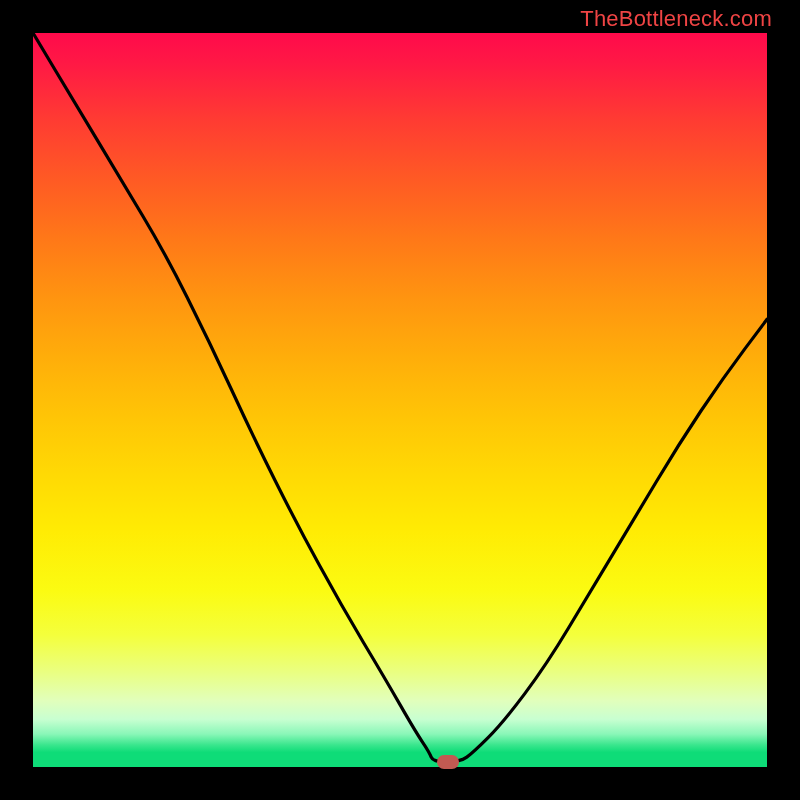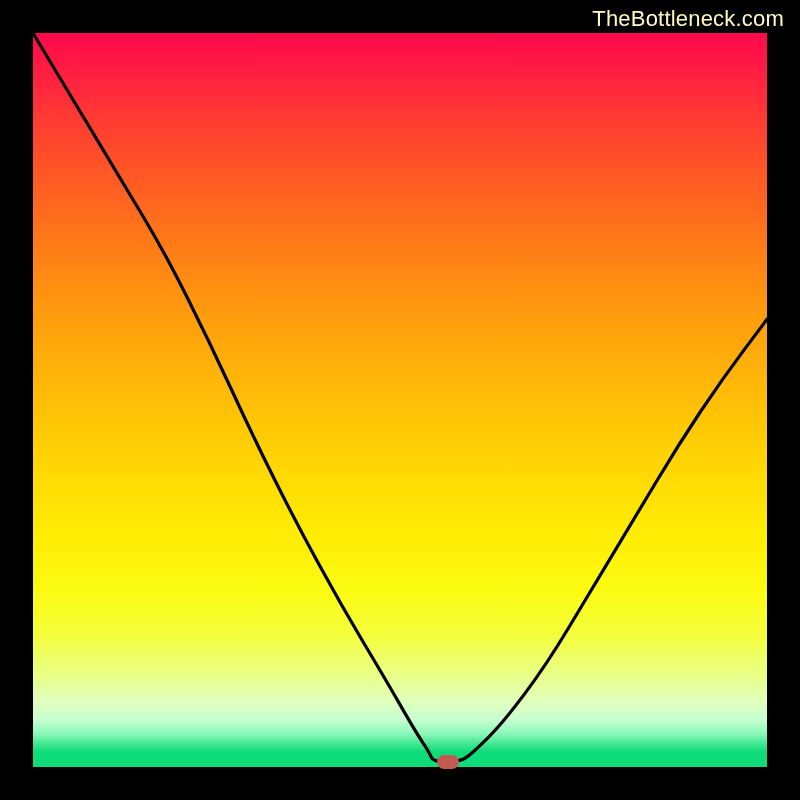--- a/index.html
+++ b/index.html
@@ -56,24 +56,24 @@
     position: absolute;
     width: 22px;
     height: 14px;
     background: #c25a52;
     border-radius: 7px;
     transform: translate(-50%, -50%);
   }
   .watermark {
     position: absolute;
     top: 6px;
-    right: 16px;
+    right: 28px;
     font-family: Arial, Helvetica, sans-serif;
     font-size: 22px;
-    color: #fef9c3;
+    color: #ef4444;
     letter-spacing: 0.2px;
   }
 </style>
 </head>
 <body>
 
 <div class="frame">
 
   <div class="plot-area">
 

